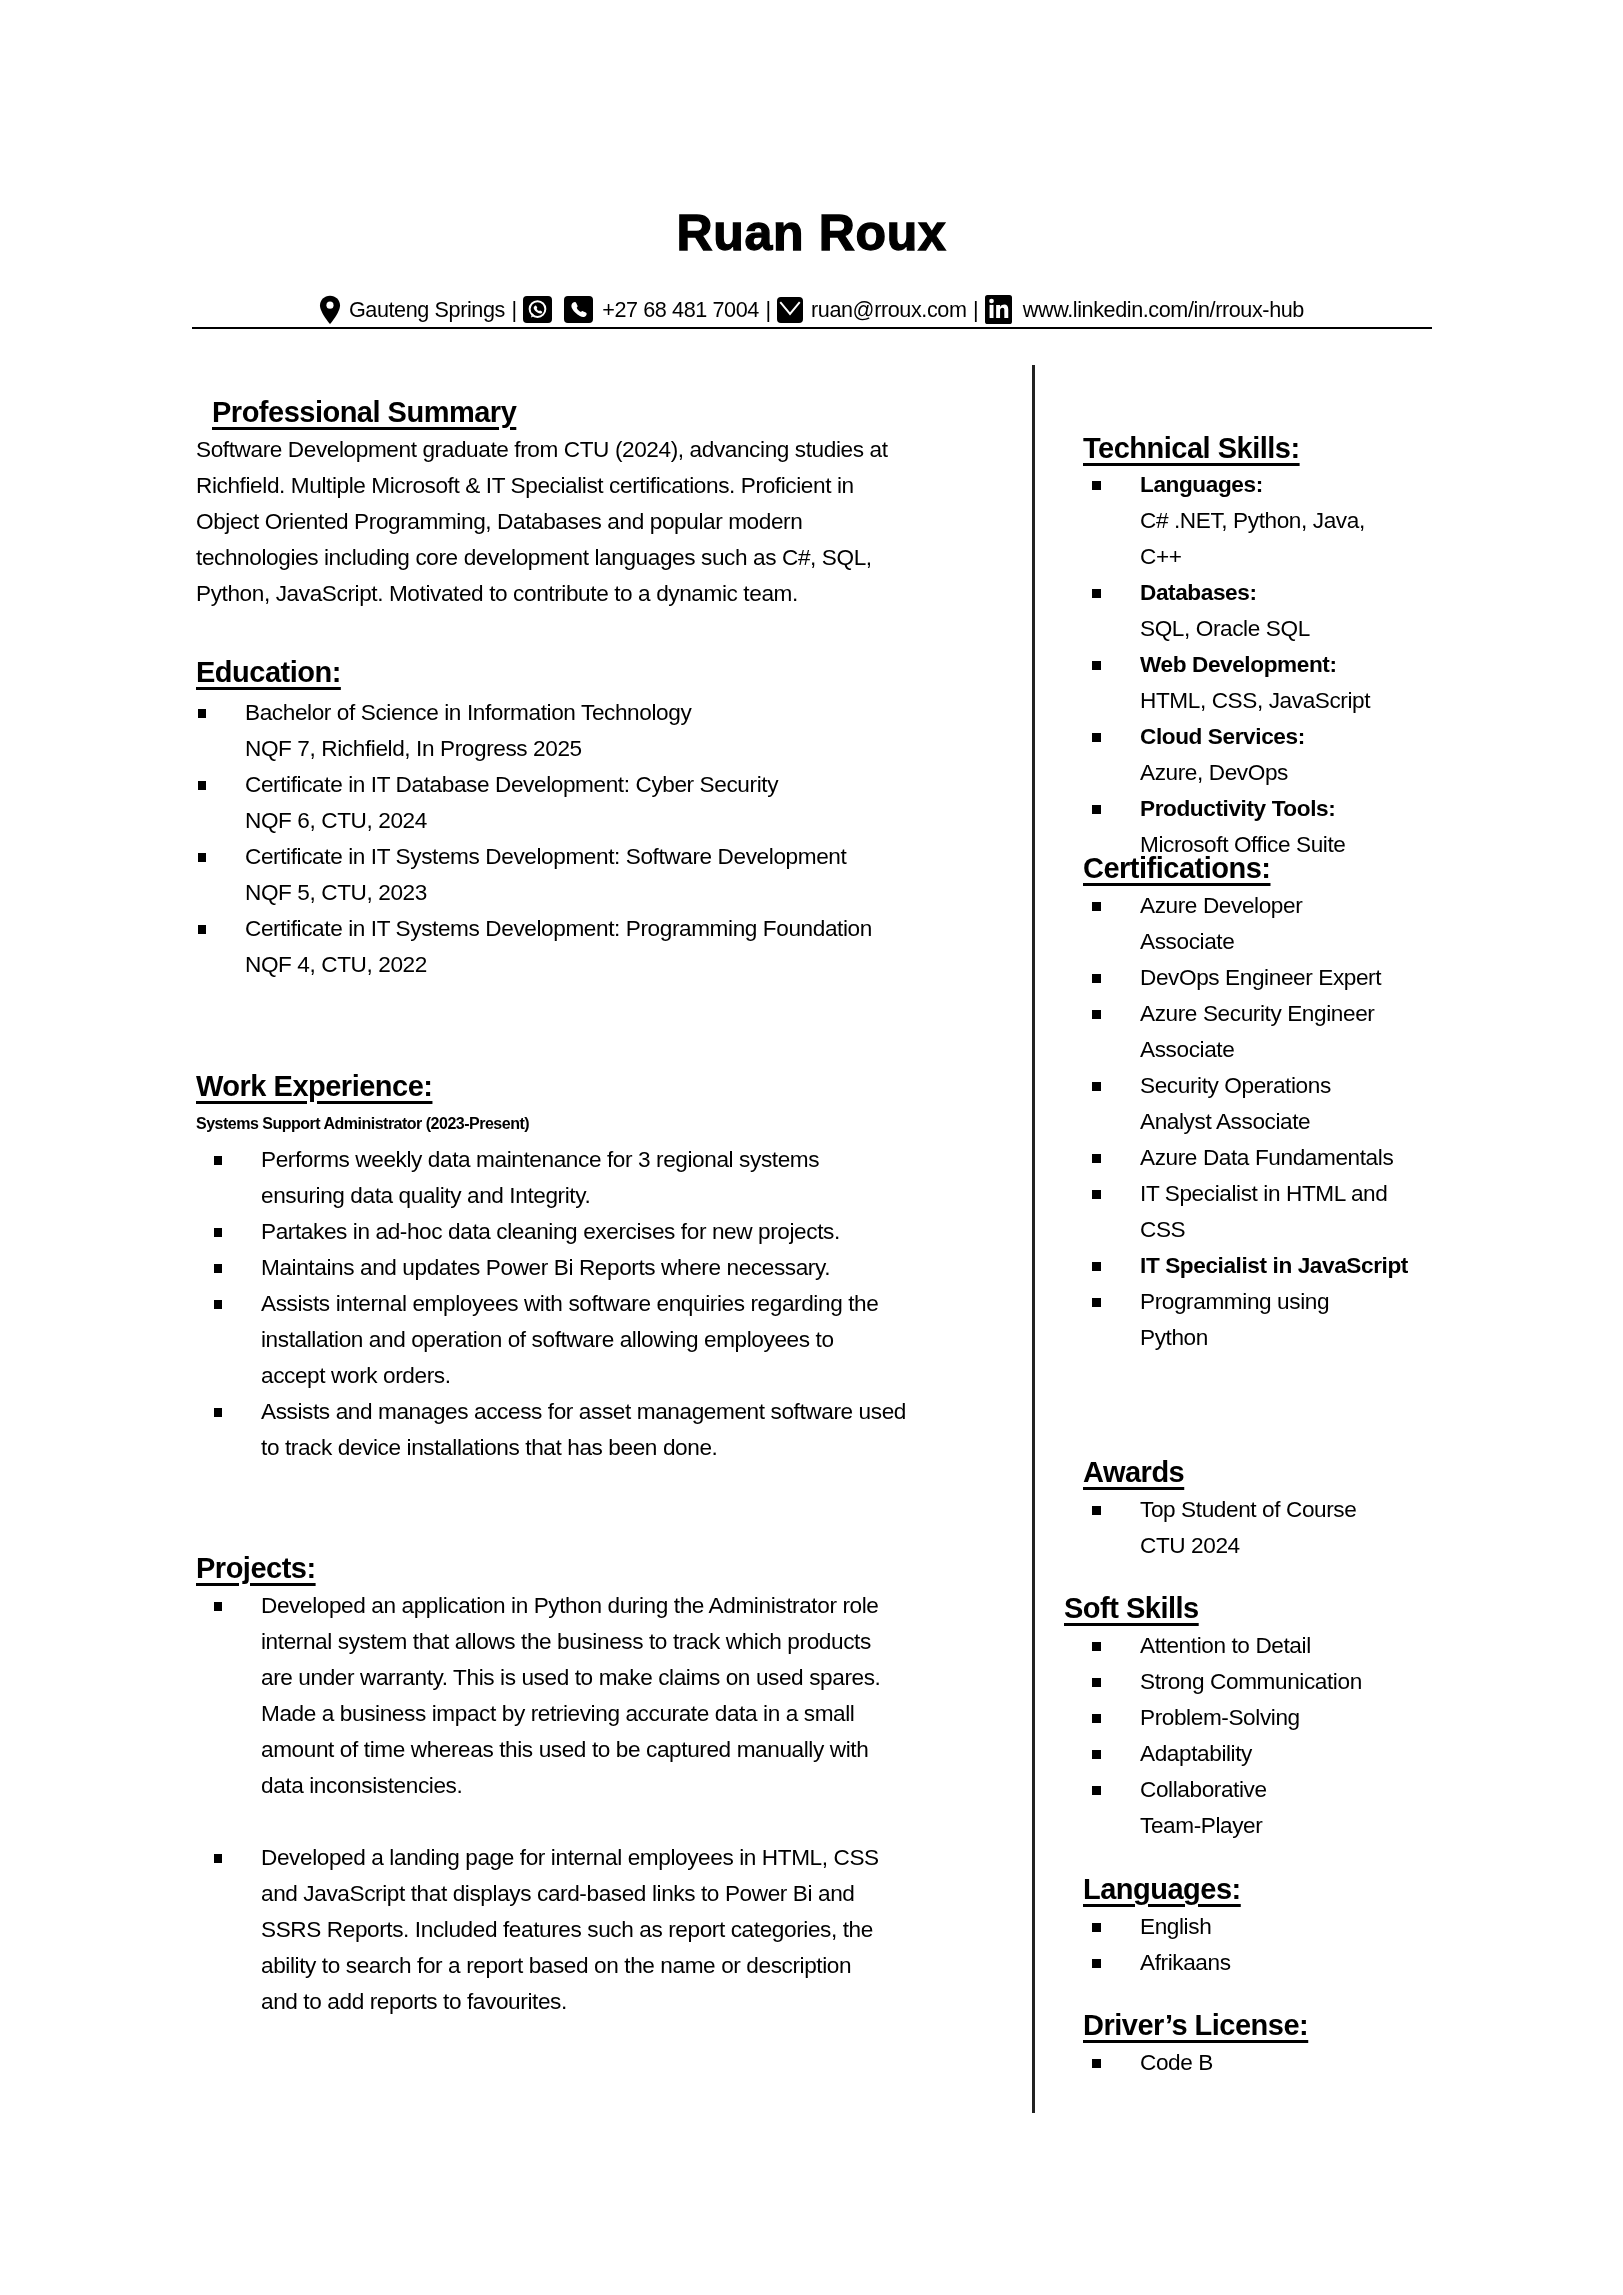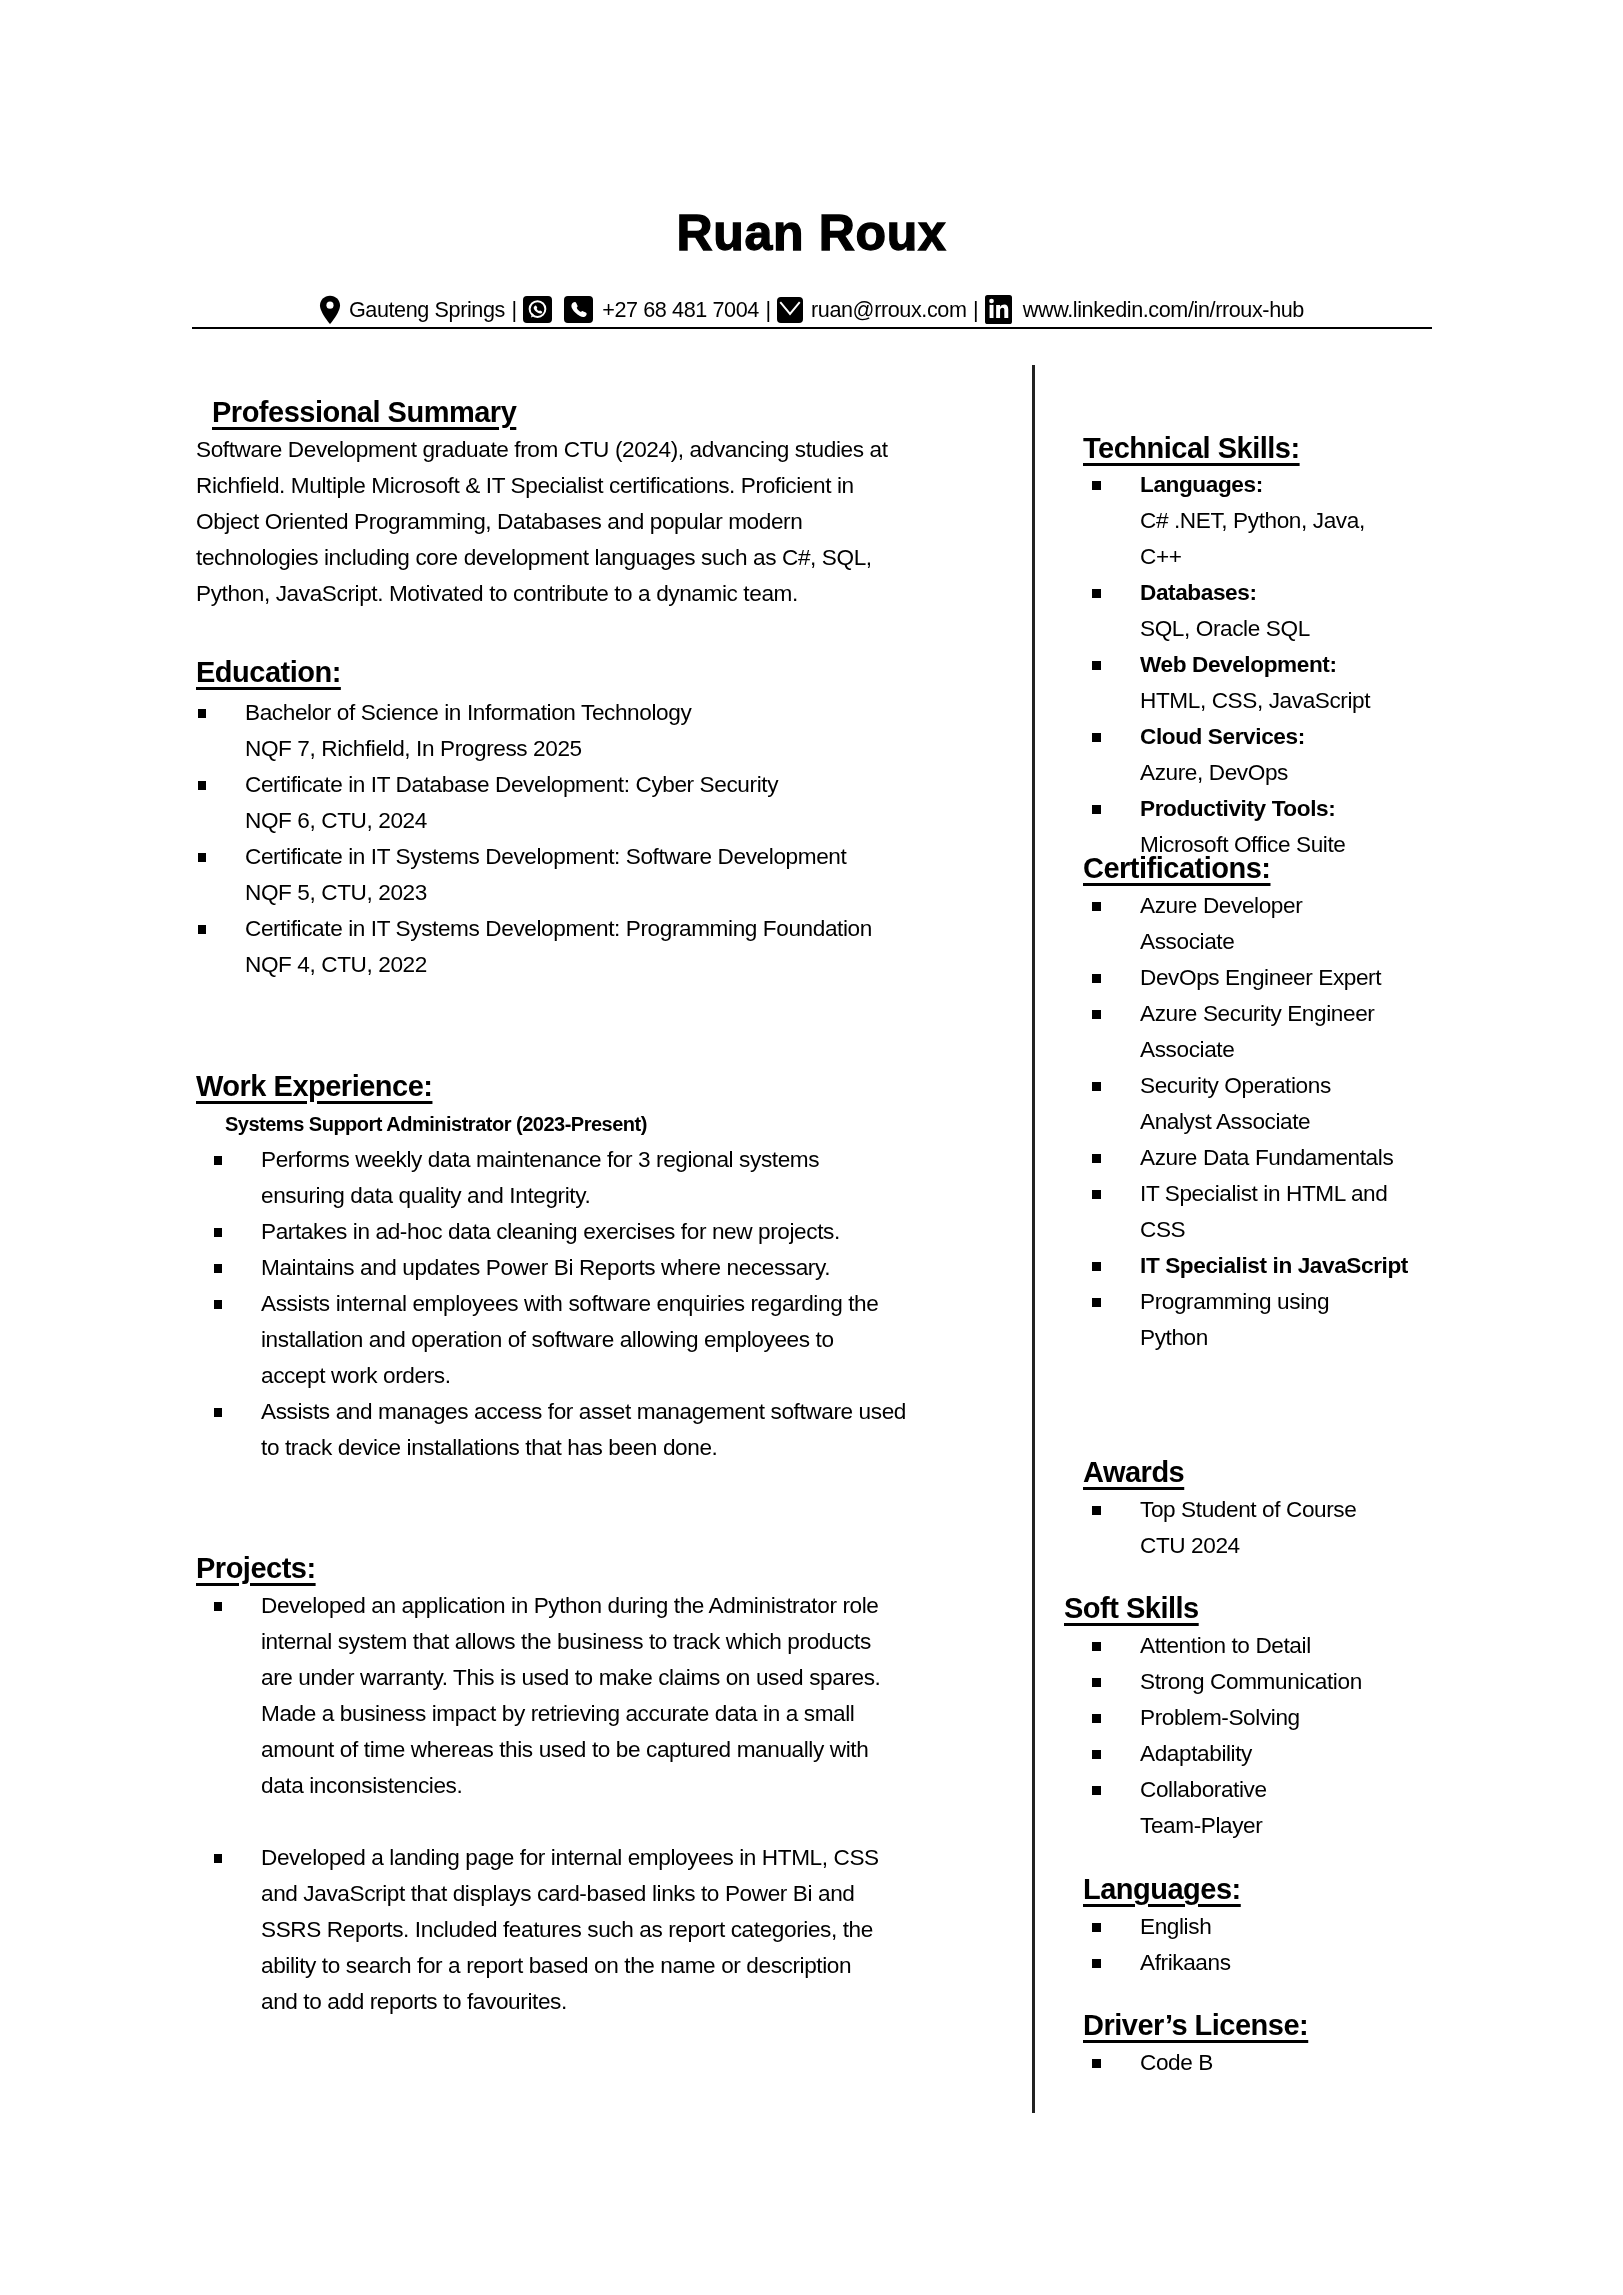--- a/index.html
+++ b/index.html
@@ -33,21 +33,21 @@
   .h2 {
     font-weight: 700; font-size: 29px; line-height: 37px; white-space: nowrap;
     text-decoration: underline; text-decoration-thickness: 2.6px; text-underline-offset: 4.6px;
     letter-spacing: -0.5px;
   }
   .line { font-size: 22.6px; line-height: 36px; white-space: nowrap; letter-spacing: -0.4px; }
   .bold { font-weight: 700; }
   .bullet-sq {
     position: absolute; width: 8.5px; height: 8.5px; background: #000;
   }
-  .sub { font-size: 20px; font-weight: 700; line-height: 36px; white-space: nowrap; letter-spacing: -0.5px; margin-left: 29px; }
+  .sub { font-size: 16px; font-weight: 700; line-height: 36px; white-space: nowrap; letter-spacing: -0.5px; }
 </style>
 </head>
 <body>
 
 <div class="abs name">Ruan Roux</div>
 
 <div class="abs contact">
   <span class="pin">
     <svg width="22" height="30" viewBox="0 0 34 46">
         <path d="M17 1C8.2 1 1.5 7.7 1.5 16.2 1.5 27 17 45 17 45s15.5-18 15.5-28.8C32.5 7.7 25.8 1 17 1z" fill="#000"></path>

